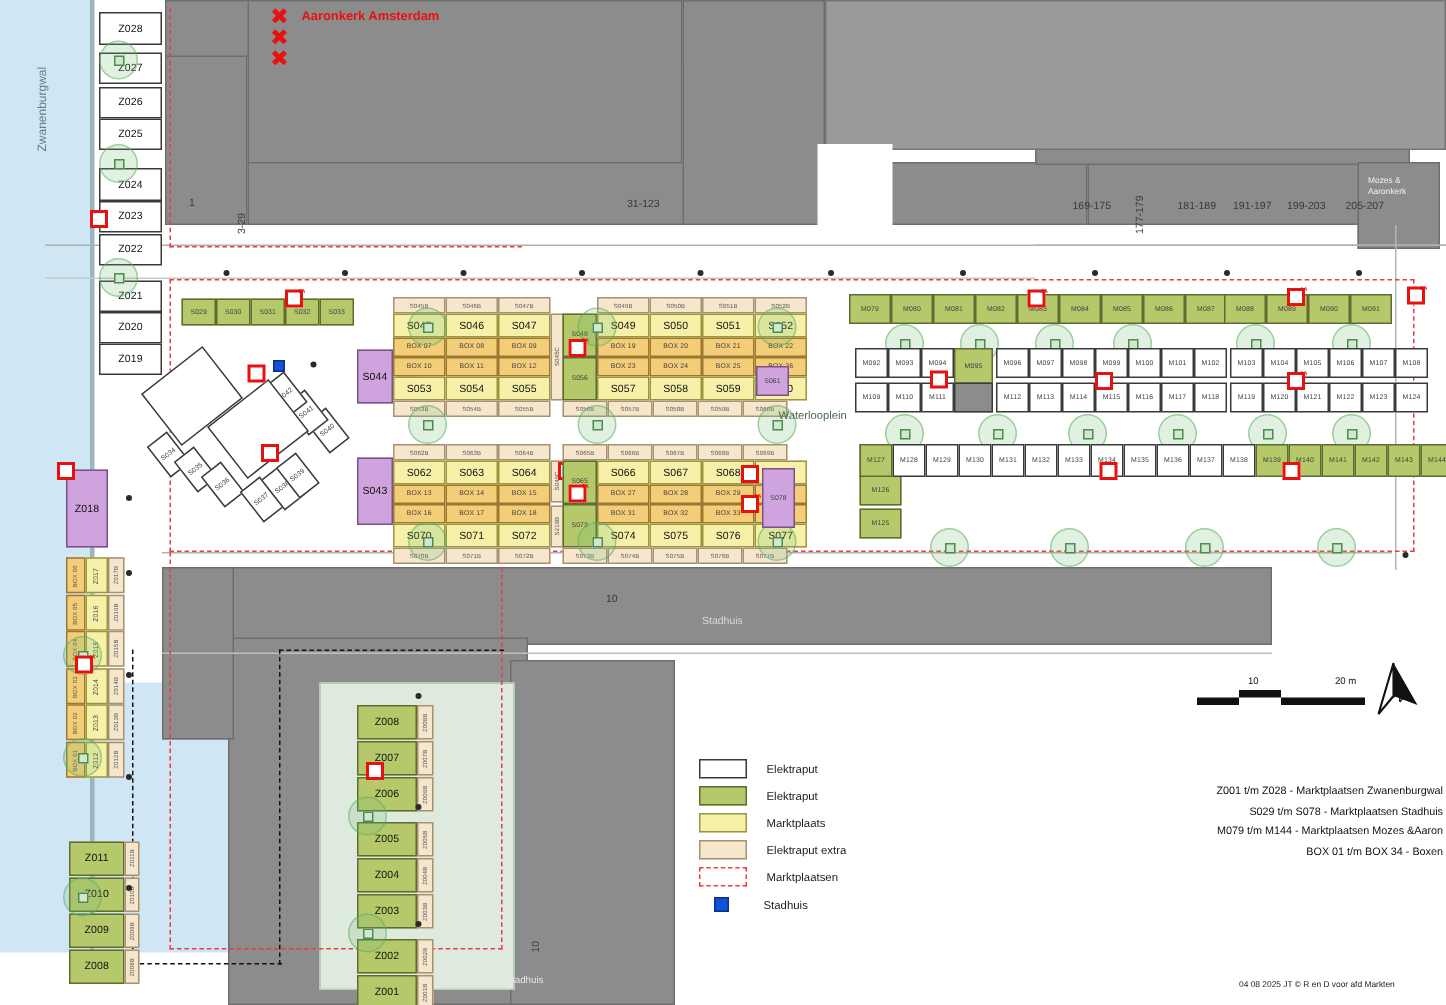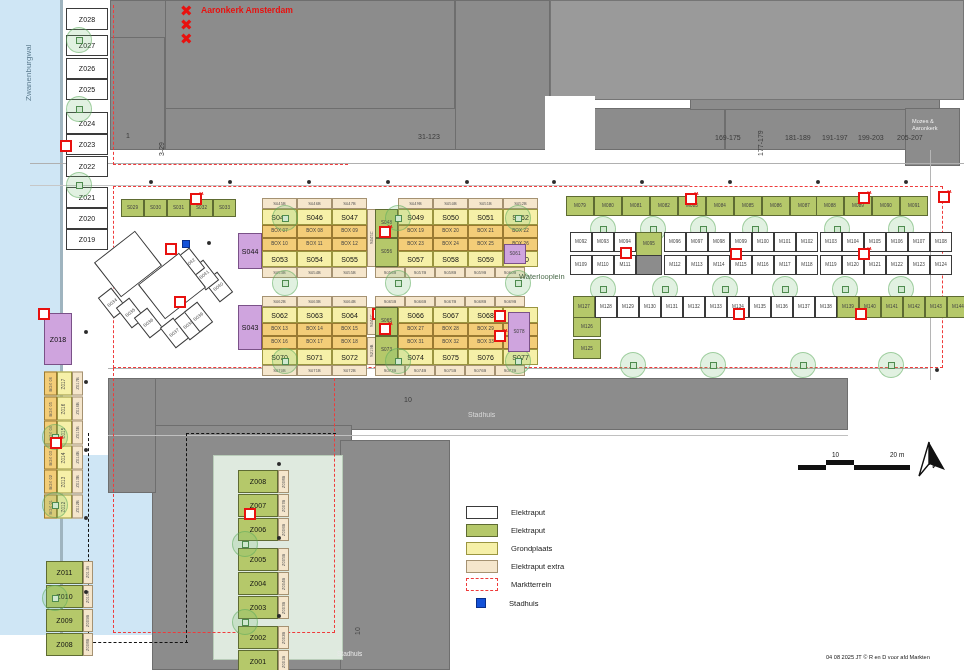--- a/index.html
+++ b/index.html
@@ -589,34 +589,40 @@
       <div class="lg-row">
         <div class="lg-sw" style="background: rgb(255, 255, 255); border: 1px solid rgb(58, 58, 58);"></div>
         <div class="lg-tx">Elektraput</div>
       </div>
       <div class="lg-row">
         <div class="lg-sw" style="background: rgb(181, 200, 106); border: 1px solid rgb(94, 107, 50);"></div>
         <div class="lg-tx">Elektraput</div>
       </div>
       <div class="lg-row">
         <div class="lg-sw" style="background: rgb(246, 240, 168); border: 1px solid rgb(154, 149, 64);"></div>
-        <div class="lg-tx">Grondplaats</div>
+        <div class="lg-tx">Marktplaats</div>
       </div>
       <div class="lg-row">
         <div class="lg-sw" style="background: rgb(245, 230, 204); border: 1px solid rgb(165, 146, 114);"></div>
         <div class="lg-tx">Elektraput extra</div>
       </div>
       <div class="lg-row">
         <div class="lg-sw" style="border: 1.6px dashed rgb(239, 59, 59);"></div>
-        <div class="lg-tx">Marktterrein</div>
+        <div class="lg-tx">Marktplaatsen</div>
       </div>
       <div class="lg-row">
         <div class="lg-sw" style="display: flex; align-items: center; justify-content: center;">
           <div class="water-put"></div>
         </div>
         <div class="lg-tx">Stadhuis</div>
       </div>
     </div>
 
+  <div id="ranges-layer" class="abs" style="left:740px;top:520px;width:222px;">
+      <div class="rt-row">Z001 t/m Z028  -  Marktplaatsen Zwanenburgwal</div>
+      <div class="rt-row">S029 t/m S078  -  Marktplaatsen Stadhuis</div>
+      <div class="rt-row">M079 t/m M144  -  Marktplaatsen Mozes &amp;Aaron</div>
+      <div class="rt-row">BOX 01 t/m BOX 34  -  Boxen</div>
+    </div>
 
   <div class="abs foot" style="left:826px;top:654px;">04 08 2025    JT © R en D  voor afd Markten</div>
 
 </div>
 
 </body></html>

